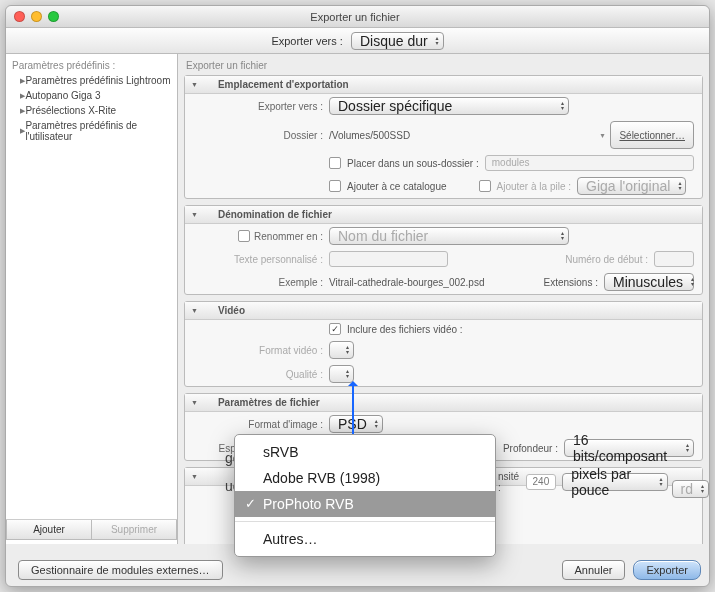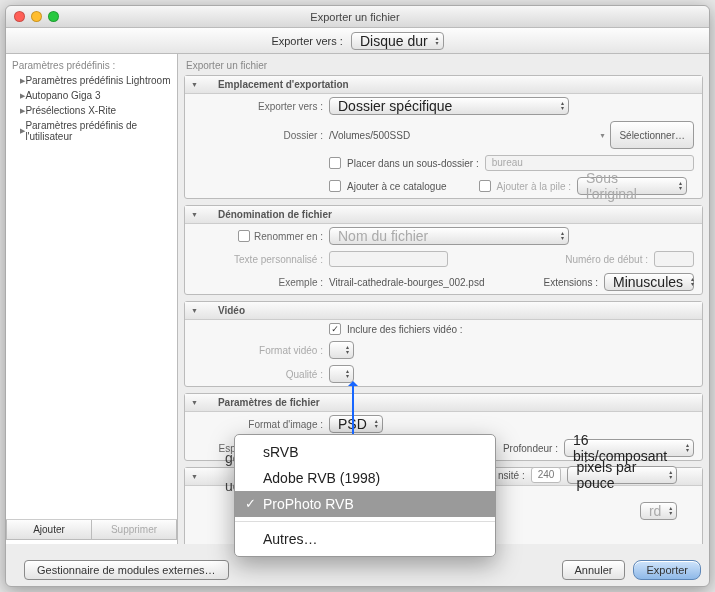--- a/index.html
+++ b/index.html
@@ -27,34 +27,34 @@
   .main { flex:1; overflow:auto; padding:4px 6px; position:relative; }
   .main-head { font-size:10px; color:#888; padding:2px 0 4px 2px; }
   .panel { border:1px solid #bbb; border-radius:3px; margin-bottom:6px; background:#f7f7f7; }
   .panel-head { background:linear-gradient(#fbfbfb,#e4e4e4); border-bottom:1px solid #ccc; padding:3px 6px; font-size:10px; font-weight:bold; color:#555; display:flex; align-items:center; gap:20px; }
   .panel-head .tri { font-size:7px; color:#666; }
   .row { display:flex; align-items:center; padding:3px 8px; gap:6px; font-size:10px; color:#555; }
   .right-label { width:130px; text-align:right; color:#666; font-size:10px; }
   .field { display:inline-block; background:#fff; border:1px solid #bbb; border-radius:3px; height:16px; padding:0 6px; font-size:10px; color:#777; line-height:14px; flex:1; max-width:240px; }
   .field.dis { background:#f3f3f3; color:#aaa; }
   .chk { width:12px; height:12px; border:1px solid #999; border-radius:2px; background:#fff; display:inline-flex; align-items:center; justify-content:center; font-size:9px; color:#333; }
-  .small-btn { background:linear-gradient(#fff,#e4e4e4); border:1px solid #9a9a9a; border-radius:4px; height:28px; padding:10px 8px; font-size:10px; display:inline-flex; align-items:center; }
+  .small-btn { background:linear-gradient(#fff,#e4e4e4); border:1px solid #9a9a9a; border-radius:4px; height:28px; padding:10px 8px; font-size:10px; display:inline-flex; align-items:center;text-decoration:underline; }
   .muted { color:#aaa; }
-  .footer { position:absolute; bottom:6px; left:18px; right:8px; display:flex; align-items:center; justify-content:space-between;text-align:right; }
+  .footer { position:absolute; bottom:6px; left:12px; right:8px; display:flex; align-items:center; justify-content:space-between;text-align:right; }
   .footer-group { display:flex; gap:8px; }
   .big-btn { background:linear-gradient(#fff,#e4e4e4); border:1px solid #8a8a8a; border-radius:4px; height:20px; padding:0 12px; font-size:11px; display:inline-flex; align-items:center; box-shadow: 0 1px 0 #fff inset; }
   .big-btn.default { background:linear-gradient(#cfe4fb,#8fb9e8); border-color:#5e87b8;border-radius:8px; }
   .dropdown { position:absolute; left:228px; top:428px; width:262px; background:#fff; border:1px solid #999; border-radius:5px; box-shadow:0 8px 24px rgba(0,0,0,0.35); padding:4px 0; font-size:14px; z-index:50; }
   .dd-item { padding:5px 14px 5px 28px; color:#222; position:relative; }
   .dd-item.sel { background:#9a9a9a; color:#fff; }
   .dd-item .check { position:absolute; left:10px; top:5px; font-size:13px; }
   .dd-sep { height:1px; background:#ddd; margin:4px 0; }
   .dd-clip-left { position:absolute; left:219px; top:438px; z-index:49; font-size:14px; color:#444; }
   .dd-clip-left .lg{display:block; height:28px; line-height:28px;}
-  .dd-clip-right { position:absolute; left:492px; top:460px; z-index:49; font-size:10px; color:#555; display:flex; flex-direction:column; gap:4px; align-items:flex-end;}
+  .dd-clip-right { position:absolute; left:492px; top:460px; z-index:49; font-size:10px; color:#555; display:flex; flex-direction:row; gap:4px; align-items:center;}
   .arrow { position:absolute; left:346px; top:378px; width:2px; height:50px; background:#1766ff; z-index:60; }
   .arrow::before { content:""; position:absolute; top:-8px; left:-4px; border:5px solid transparent; border-bottom-color:#1766ff; }
   .flex-spacer { flex:1; }
 </style>
 </head>
 <body>
 
 <div class="window">
 
   <div class="titlebar">
@@ -122,31 +122,31 @@
         <div class="row">
           <span class="right-label">Dossier :</span>
           <span style="flex:1">/Volumes/500SSD</span>
           <span style="font-size:8px;color:#888">▾</span>
           <span class="small-btn">Sélectionner…</span>
         </div>
         <div class="row">
           <span class="right-label"></span>
           <span class="chk"></span>
           <span>Placer dans un sous-dossier :</span>
-          <span class="field dis">bureau</span>
+          <span class="field dis">modules</span>
         </div>
         <div class="row">
           <span class="right-label"></span>
           <span class="chk"></span>
           <span>Ajouter à ce catalogue</span>
           <span style="width:20px"></span>
           <span class="chk muted"></span>
           <span class="muted">Ajouter à la pile :</span>
           <span class="select muted" style="max-width:110px">
-              <span>Sous l'original</span>
+              <span>Giga l'original</span>
               <span class="caret caretpair"></span>
             </span>
         </div>
       </div>
 
       <div class="panel">
         <div class="panel-head">
             <span class="tri">▼</span>
             <span>Dénomination de fichier</span>
           </div>

